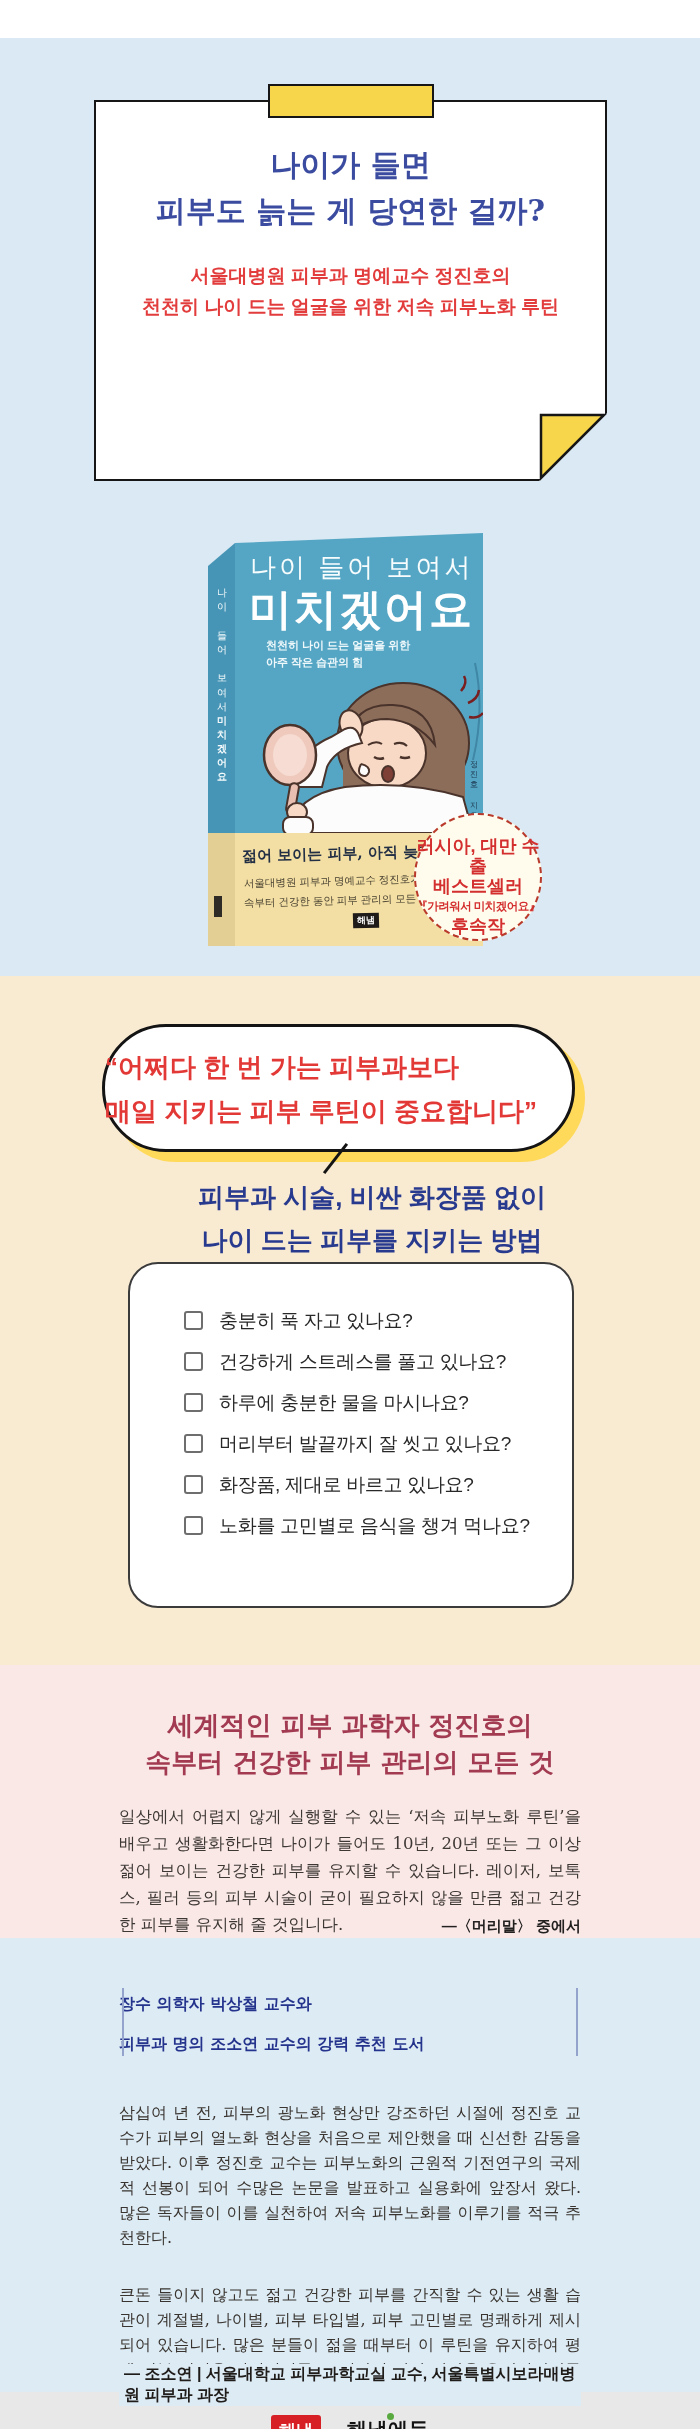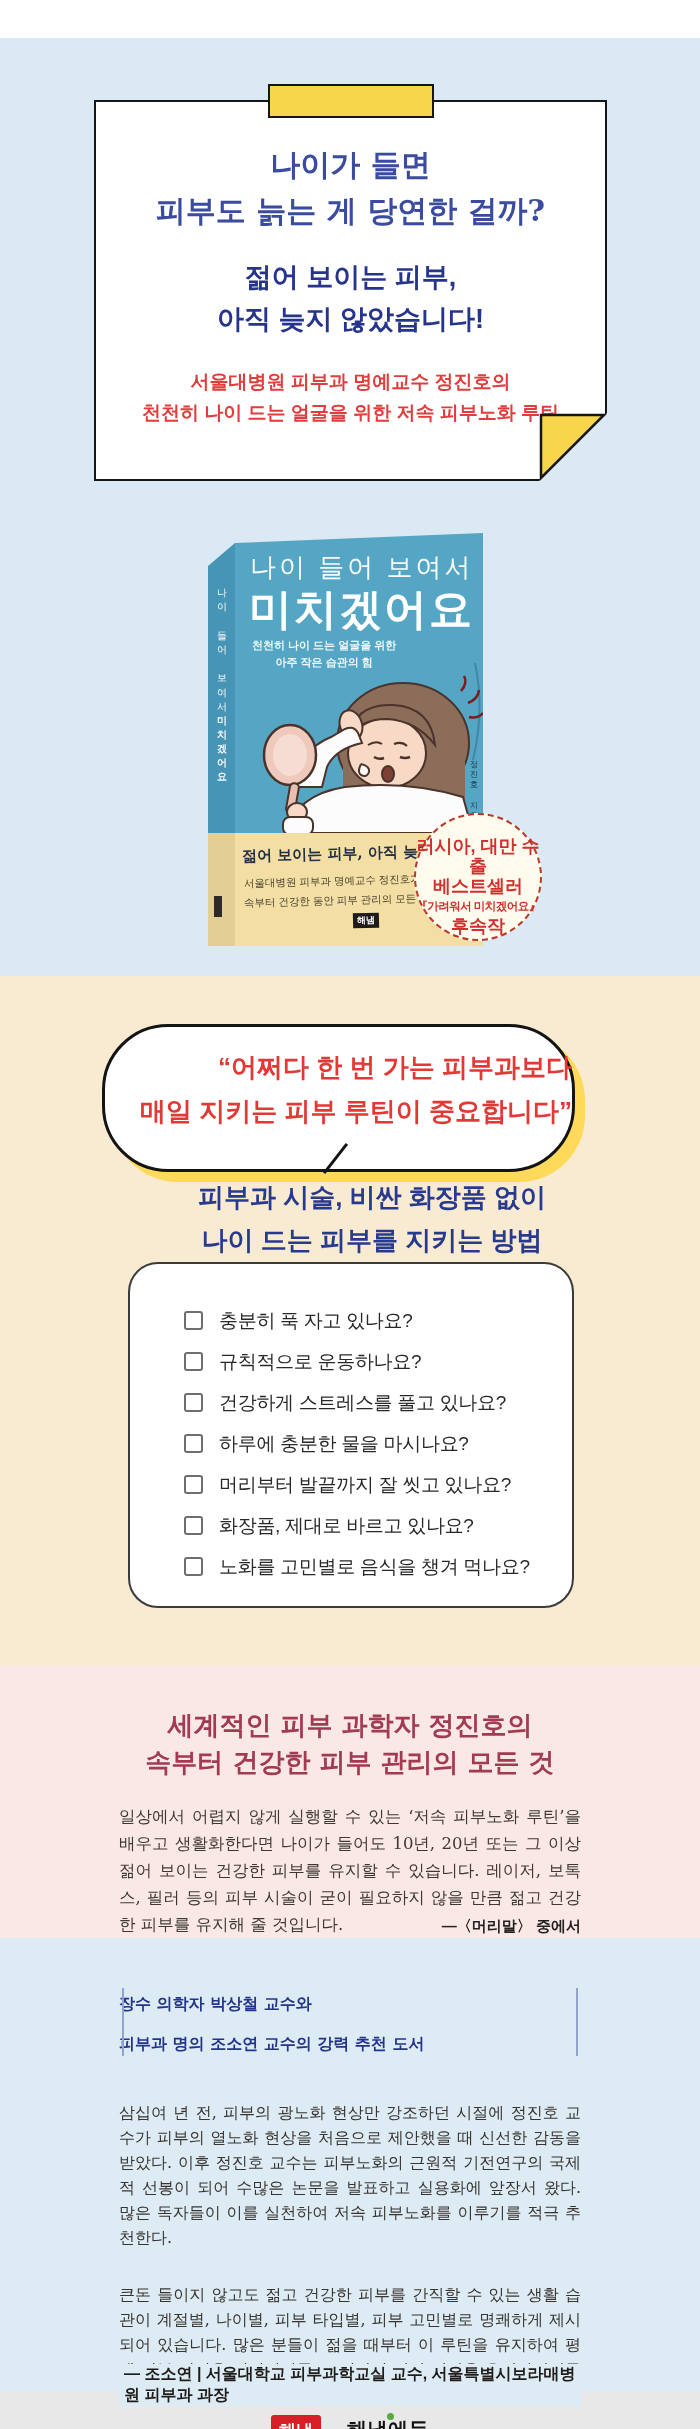--- a/index.html
+++ b/index.html
@@ -27,22 +27,22 @@
          display:flex;justify-content:center;}
   .spine-text{margin-top:48px;writing-mode:vertical-rl;text-orientation:upright;
               color:#F4FAFC;font-size:10px;letter-spacing:4px;white-space:nowrap;}
   .spine-text .b{font-weight:bold;}
   .front{position:absolute;left:27px;top:0;width:248px;height:413px;background:#55A6C4;
          clip-path:polygon(0 10px,100% 0,100% 100%,0 100%);}
   .bk-title1{position:absolute;left:15px;top:17px;color:#F7FCFD;font-size:26px;
              font-weight:300;letter-spacing:3px;white-space:nowrap;}
   .bk-title2{position:absolute;left:14px;top:48px;color:#FFFFFF;font-size:43px;
              font-weight:800;letter-spacing:2px;white-space:nowrap;}
-  .bk-sub{position:absolute;left:17px;top:104px;color:#EFF8FB;font-size:11px;
-          font-weight:600;line-height:17px;text-align:center;}
+  .bk-sub{position:absolute;left:31px;top:104px;color:#EFF8FB;font-size:11px;
+          font-weight:600;line-height:17px;text-align:left;}
   .bk-author{position:absolute;right:5px;top:222px;writing-mode:vertical-rl;text-orientation:upright;
              color:#1E3A52;font-size:8px;letter-spacing:2px;}
   .illus{position:absolute;left:0;bottom:113px;width:248px;height:168px;overflow:visible;}
   .band{position:absolute;left:0;bottom:0;width:275px;height:113px;background:#F3DFA3;}
   .band::before{content:"";position:absolute;left:0;top:0;width:27px;height:100%;
                 background:rgba(90,70,20,0.10);}
   .band-headline{position:absolute;left:34px;top:11px;width:230px;text-align:left;
                  font-family:"DejaVu Serif",serif;font-weight:bold;font-size:15px;
                  color:#232F45;transform:rotate(-1.5deg);white-space:nowrap;}
   .band-l1{position:absolute;left:36px;top:41px;font-size:10.5px;color:#463F30;
@@ -55,22 +55,22 @@
   .spine-mark{position:absolute;left:6px;top:63px;width:8px;height:21px;background:#2E2A25;}
   .badge{position:absolute;left:414px;top:775px;width:128px;height:128px;border-radius:50%;
          background:#FFFCEE;border:2px dashed #B93A2B;box-sizing:border-box;z-index:6;
          text-align:center;color:#D42F2F;font-weight:bold;}
   .badge .bl{font-size:18px;line-height:20px;}
   .badge .bl3{font-size:11.5px;letter-spacing:-0.5px;}
   .badge-inner{padding-top:21px;}
 
   
   .s2{height:689px;background:#F9EAD2;}
-  .bubble{position:absolute;left:102px;top:48px;width:473px;height:148px;border-radius:66px;
-          background:#FFFFFF;border:3px solid #141414;box-sizing:border-box;text-align:right;
+  .bubble{position:absolute;left:102px;top:48px;width:473px;height:128px;border-radius:66px;
+          background:#FFFFFF;border:3px solid #141414;box-sizing:border-box;text-align:left;
           box-shadow:10px 10px 0 #FFD95A;}
   .bubble-text{margin-top:18px;font-weight:bold;font-size:26px;line-height:44px;color:#E23937;}
   .bubble-tail{position:absolute;left:334px;top:164px;width:3px;height:37px;background:#141414;
                transform:rotate(38deg);}
   .s2-heading{position:absolute;left:0;top:200px;width:700px;text-align:center;
               font-weight:bold;font-size:26px;line-height:43px;color:#283A8E;padding-left:22px;}
   .check-card{position:absolute;left:128px;top:286px;width:446px;height:346px;background:#FFFFFF;
               border:2px solid #3B3B3B;border-radius:30px;box-sizing:border-box;}
   .check-card ul{list-style:none;margin:0;padding:36px 0 0 54px;}
   .check-item{display:flex;align-items:center;gap:16px;height:41px;}
@@ -116,24 +116,20 @@
 <body>
 
 <div class="page">
 
   <div class="sec s1">
     <div class="note-card">
       <div class="tape"></div>
       <div class="card-title">
         <div>나이가 들면</div>
         <div>피부도 늙는 게 당연한 걸까?</div>
-      </div>
-      <div class="card-sub">
-        <div>젊어 보이는 피부,</div>
-        <div>아직 늦지 않았습니다!</div>
       </div>
       <div class="card-tag">
         <div>서울대병원 피부과 명예교수 정진호의</div>
         <div>천천히 나이 드는 얼굴을 위한 저속 피부노화 루틴</div>
       </div>
       <div class="fold-mask"></div>
       <svg class="fold" viewBox="0 0 68 68">
         <polygon points="2,2 65,2 2,65" fill="#F8D64B" stroke="#161616" stroke-width="2.5"></polygon>
       </svg>
     </div>
@@ -213,24 +209,20 @@
       <div>나이 드는 피부를 지키는 방법</div>
     </div>
     <div class="check-card">
       <ul>
         <li class="check-item">
           <span class="cbox"></span>
           <span class="clabel">충분히 푹 자고 있나요?</span>
         </li>
         <li class="check-item">
           <span class="cbox"></span>
-          <span class="clabel">규칙적으로 운동하나요?</span>
-        </li>
-        <li class="check-item">
-          <span class="cbox"></span>
           <span class="clabel">건강하게 스트레스를 풀고 있나요?</span>
         </li>
         <li class="check-item">
           <span class="cbox"></span>
           <span class="clabel">하루에 충분한 물을 마시나요?</span>
         </li>
         <li class="check-item">
           <span class="cbox"></span>
           <span class="clabel">머리부터 발끝까지 잘 씻고 있나요?</span>
         </li>

